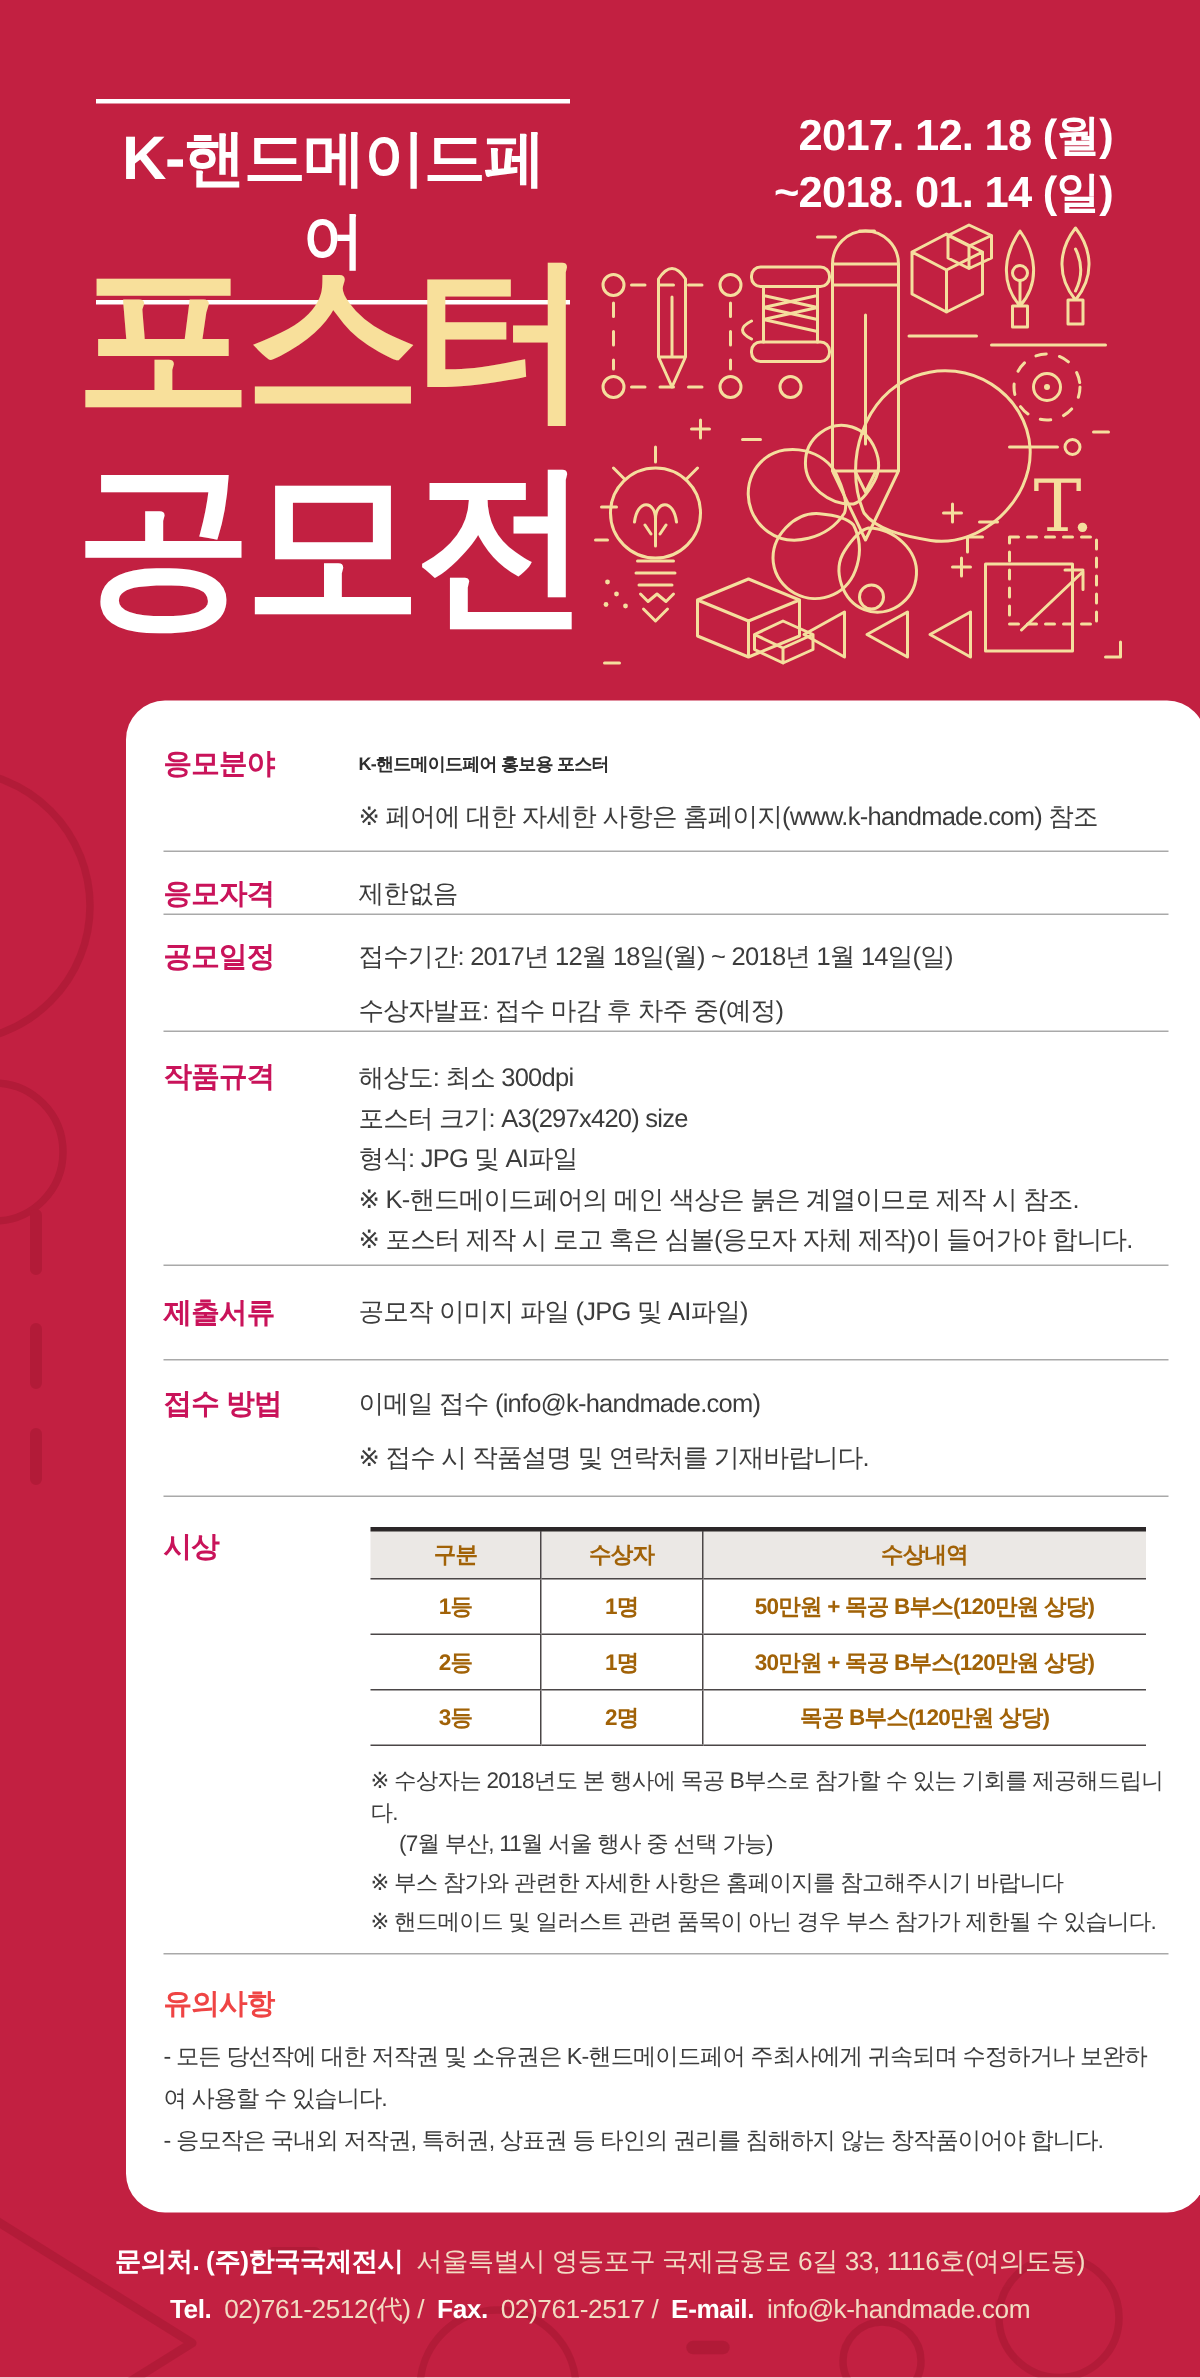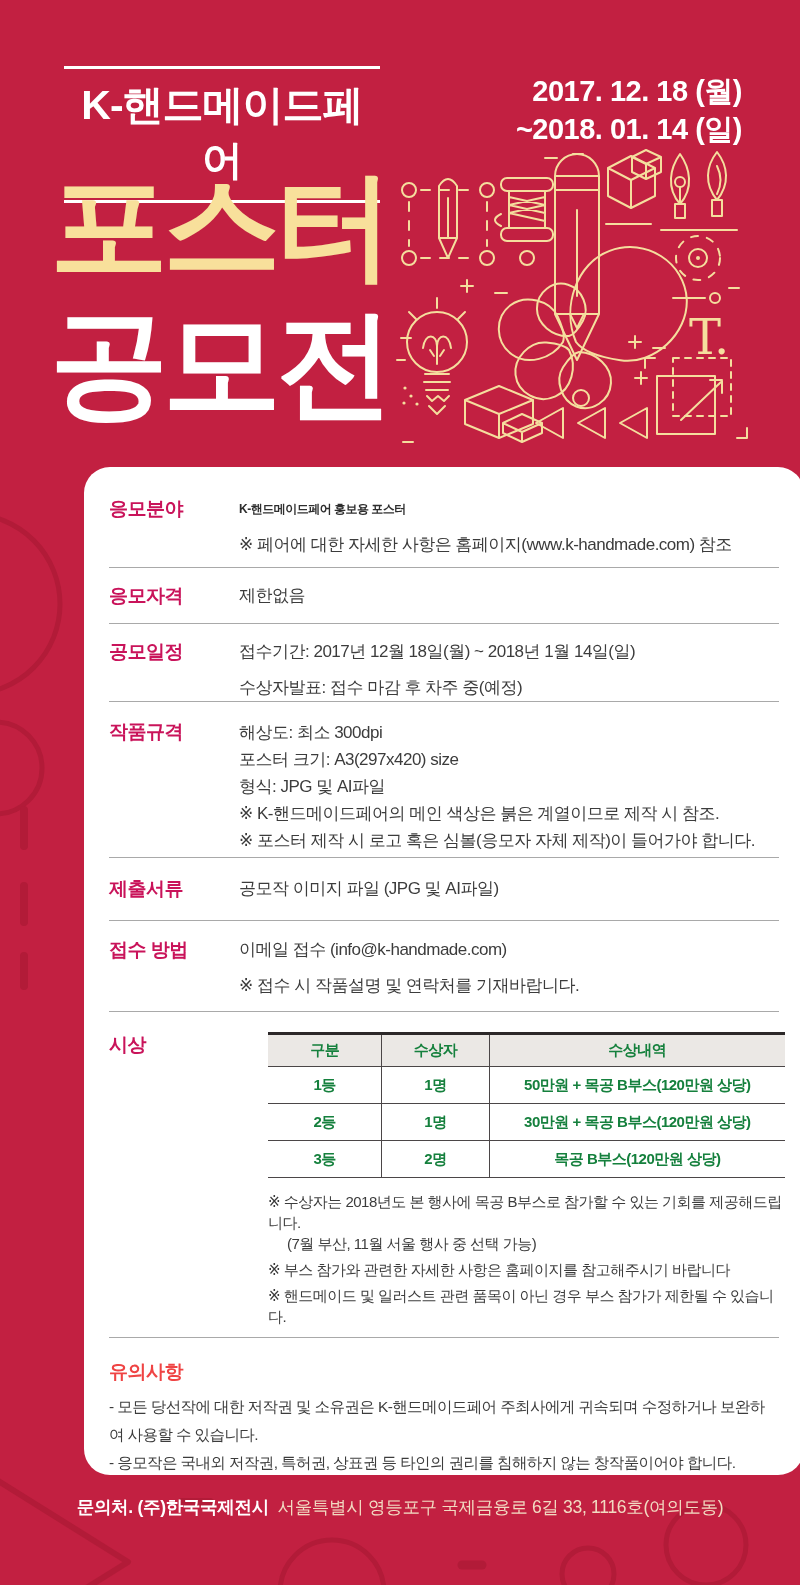--- a/index.html
+++ b/index.html
@@ -21,30 +21,30 @@
   .info-row{display:flex;margin:0 25px;border-bottom:1px solid #A9A9A9;}
   .info-row.last{border-bottom:none;}
   .row-label{width:130px;flex:none;color:#C9135A;font-size:19px;font-weight:800;letter-spacing:-0.5px;}
   .row-content{flex:1;color:#3C3C3C;font-size:17px;letter-spacing:-0.5px;}
   .content-line{line-height:26px;}
   .content-line.strong{font-weight:800;font-size:12px;color:#2E2E2E;}
   .gap{margin-top:10px;}
   .tight .content-line{line-height:27px;}
   
   .r1{padding:28px 0 9px;} .r1 .row-label,.r1 .row-content{padding-top:1px;}
-  .r2{padding:15px 0 14px;}
+  .r2{padding:15px 0 0;}
   .r3{padding:15px 0 0;}
   .r4{padding:17px 0 3px;}
   .r5{padding:18px 0 18px;}
   .r6{padding:16px 0 12px;}
-  .r-awards{padding:20px 0 10px;gap:21px;}
+  .r-awards{padding:20px 0 10px;}
   .r-notice{display:block;padding:22px 0 0;}
   
   .award-table{border-collapse:collapse;width:517px;margin-left:8px;border-top:3px solid #2C2829;
-    font-size:15px;font-weight:700;color:#15803d;text-align:center;letter-spacing:-0.5px;}
+    font-size:15px;font-weight:700;color:#a16207;text-align:center;letter-spacing:-0.5px;}
   .award-table th{background:#EBE8E5;height:29px;font-weight:800;border-bottom:1px solid #4B4647;}
   .award-table td{height:34px;border-bottom:1px solid #4B4647;}
   .award-table th + th, .award-table td + td{border-left:1px solid #4B4647;}
   .col-rank{width:113px;} .col-winner{width:106px;} .col-prize{width:298px;}
   .award-notes{margin:13px 0 0 8px;color:#3C3C3C;font-size:15px;letter-spacing:-0.5px;}
   .award-note{line-height:21px;margin-top:5px;}
   .award-note.sub{margin-top:0;padding-left:19px;}
   
   .notice-title{color:#ef4444;font-size:19px;font-weight:800;letter-spacing:-0.5px;line-height:24px;}
   .notice-items{margin-top:9px;color:#3C3C3C;font-size:15.5px;letter-spacing:-0.6px;}
@@ -271,15 +271,23 @@
       </div>
     </div>
 
   </div>
 
   <div class="footer">
     <div class="footer-line1">
       <span class="b">문의처. (주)한국국제전시</span>
       <span>서울특별시 영등포구 국제금융로 6길 33, 1116호(여의도동)</span>
     </div>
+    <div class="footer-line2">
+      <span class="b">Tel.</span>
+      <span>02)761-2512(代) /</span>
+      <span class="b">Fax.</span>
+      <span>02)761-2517 /</span>
+      <span class="b">E-mail.</span>
+      <span>info@k-handmade.com</span>
+    </div>
   </div>
 
 </div>
 
 </body></html>

